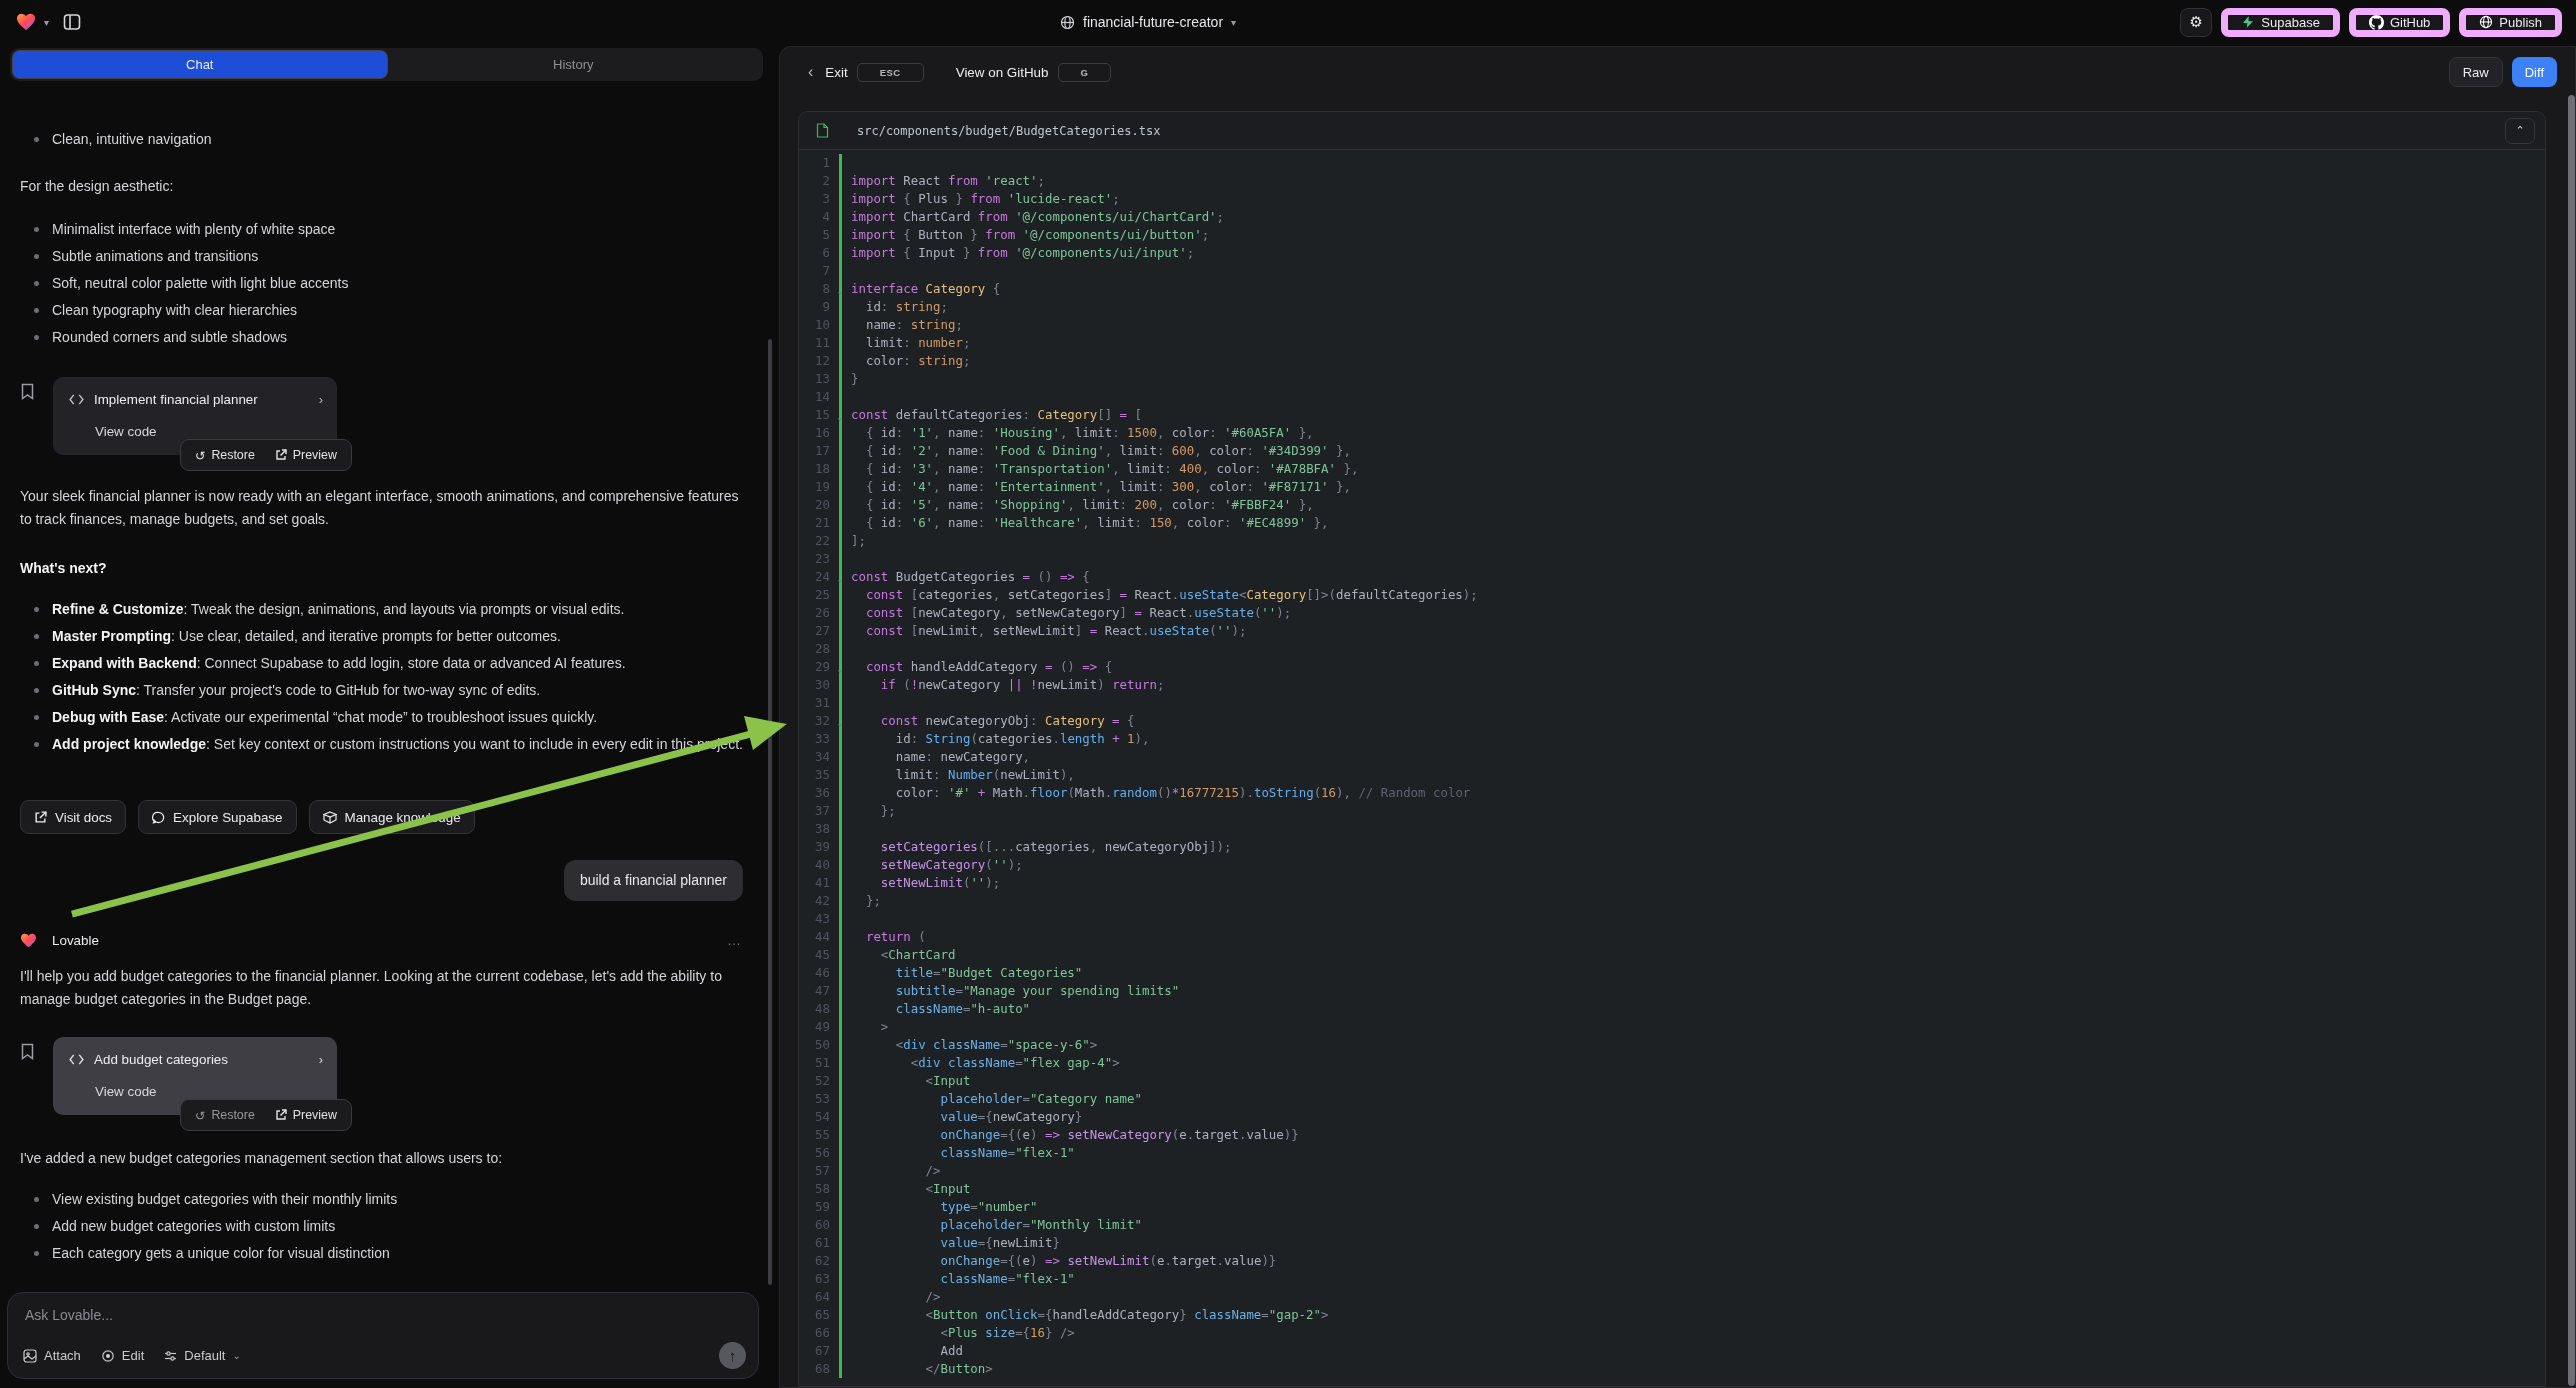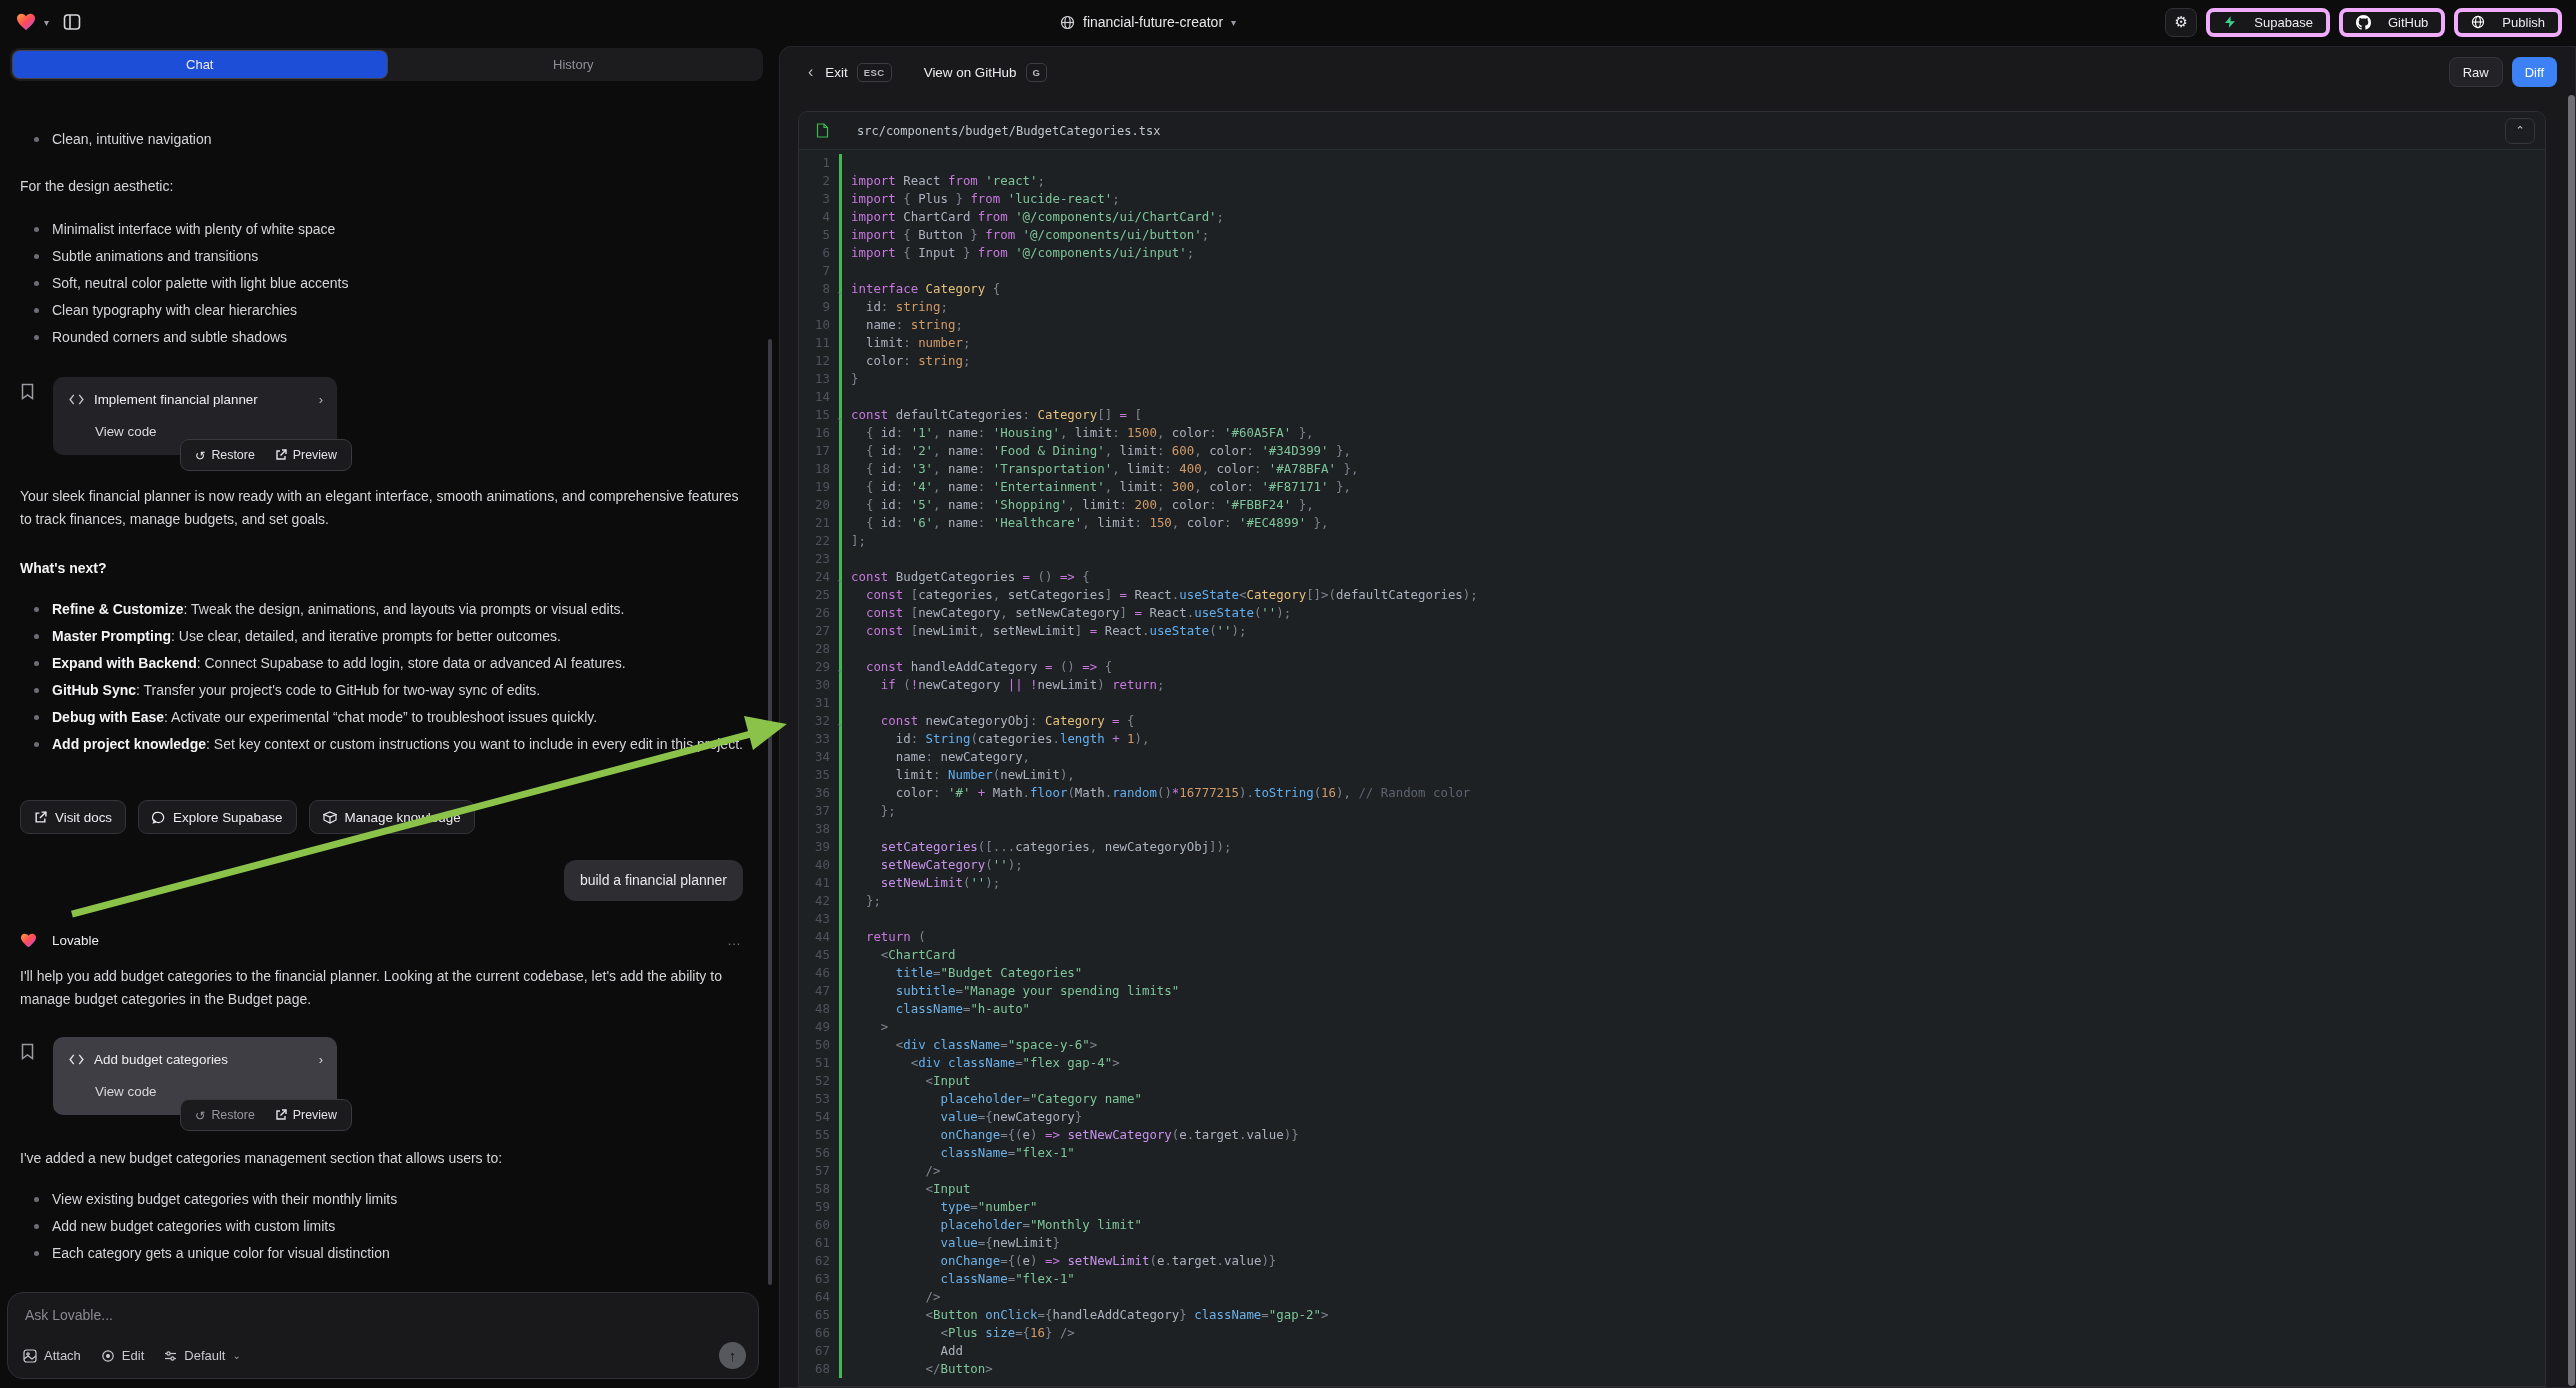--- a/index.html
+++ b/index.html
@@ -7,22 +7,22 @@
     font-family:"Liberation Sans", sans-serif; }
   .app { position:absolute; inset:0; }
 
   
   .topbar { position:absolute; left:0; top:0; right:0; height:44px; background:#0c0c0d;
     display:flex; align-items:center; }
   .tb-left { position:absolute; left:16px; top:0; height:44px; display:flex; align-items:center; gap:8px; }
   .tb-center { position:absolute; left:1060px; top:0; height:44px; display:flex; align-items:center; gap:8px;
     color:#e7e7ea; font-size:14px; }
   .tb-right { position:absolute; right:14px; top:0; height:44px; display:flex; align-items:center; gap:9px; }
-  .pill-btn { height:29px; display:flex; align-items:center; gap:17px; padding:0 13px;
-    background:#18181b; border:4px solid #f0abfc; border-radius:8px; color:#ececf0; font-size:13px; }
+  .pill-btn { height:29px; display:flex; align-items:center; gap:6px; padding:0 13px;
+    background:#18181b; border:7px solid #f0abfc; border-radius:8px; color:#ececf0; font-size:13px; }
   .icon-btn { width:32px; height:29px; display:flex; align-items:center; justify-content:center;
     background:#18181b; border:1px solid #303036; border-radius:8px; color:#ececf0; }
   .chev { color:#9a9aa2; font-size:10px; }
 
   
   .chat { position:absolute; left:0; top:44px; width:775px; bottom:0; }
   .tabs { position:absolute; left:10px; right:12px; top:4px; height:33px; background:#1c1c1f;
     border-radius:9px; display:flex; padding:3px; }
   .tab { flex:1; display:flex; align-items:center; justify-content:center; border-radius:7px;
     color:#8f8f98; font-size:13px; }
@@ -77,21 +77,21 @@
 
   
   .arrow-svg { position:absolute; left:0; top:0; pointer-events:none; z-index:30; }
 
   
   .rpanel { position:absolute; left:779px; top:46px; right:0; bottom:0; background:#19191b;
     border:1px solid #27272b; border-radius:12px 0 0 0; }
   .rp-head { position:absolute; left:0; right:0; top:0; height:50px; display:flex; align-items:center; padding:0 18px 0 28px; }
   .rp-head .back { color:#b9b9c0; font-size:16px; margin-right:12px; }
   .rp-head .lbl { color:#ececf0; font-size:13.4px; }
-  kbd.k { display:inline-flex; align-items:center; justify-content:center; height:19px; padding:0 6px;
+  kbd.k { display:inline-flex; align-items:center; justify-content:center; height:19px; padding:0 22px;
     border:1px solid #3c3c42; border-radius:5px; color:#b9b9c0; font-size:9.5px; font-weight:bold;
     margin-left:9px; font-family:"Liberation Sans",sans-serif; letter-spacing:0.5px; }
   .rp-head .gap { width:32px; }
   .rp-head .spacer { flex:1; }
   .raw-btn { height:30px; padding:0 13px; display:flex; align-items:center; background:#232327;
     border:1px solid #35353b; border-radius:8px; color:#ececf0; font-size:13px; }
   .diff-btn { height:30px; padding:0 13px; display:flex; align-items:center; background:#3c82f6;
     border-radius:8px; color:#fff; font-size:13px; margin-left:9px; }
 
   

